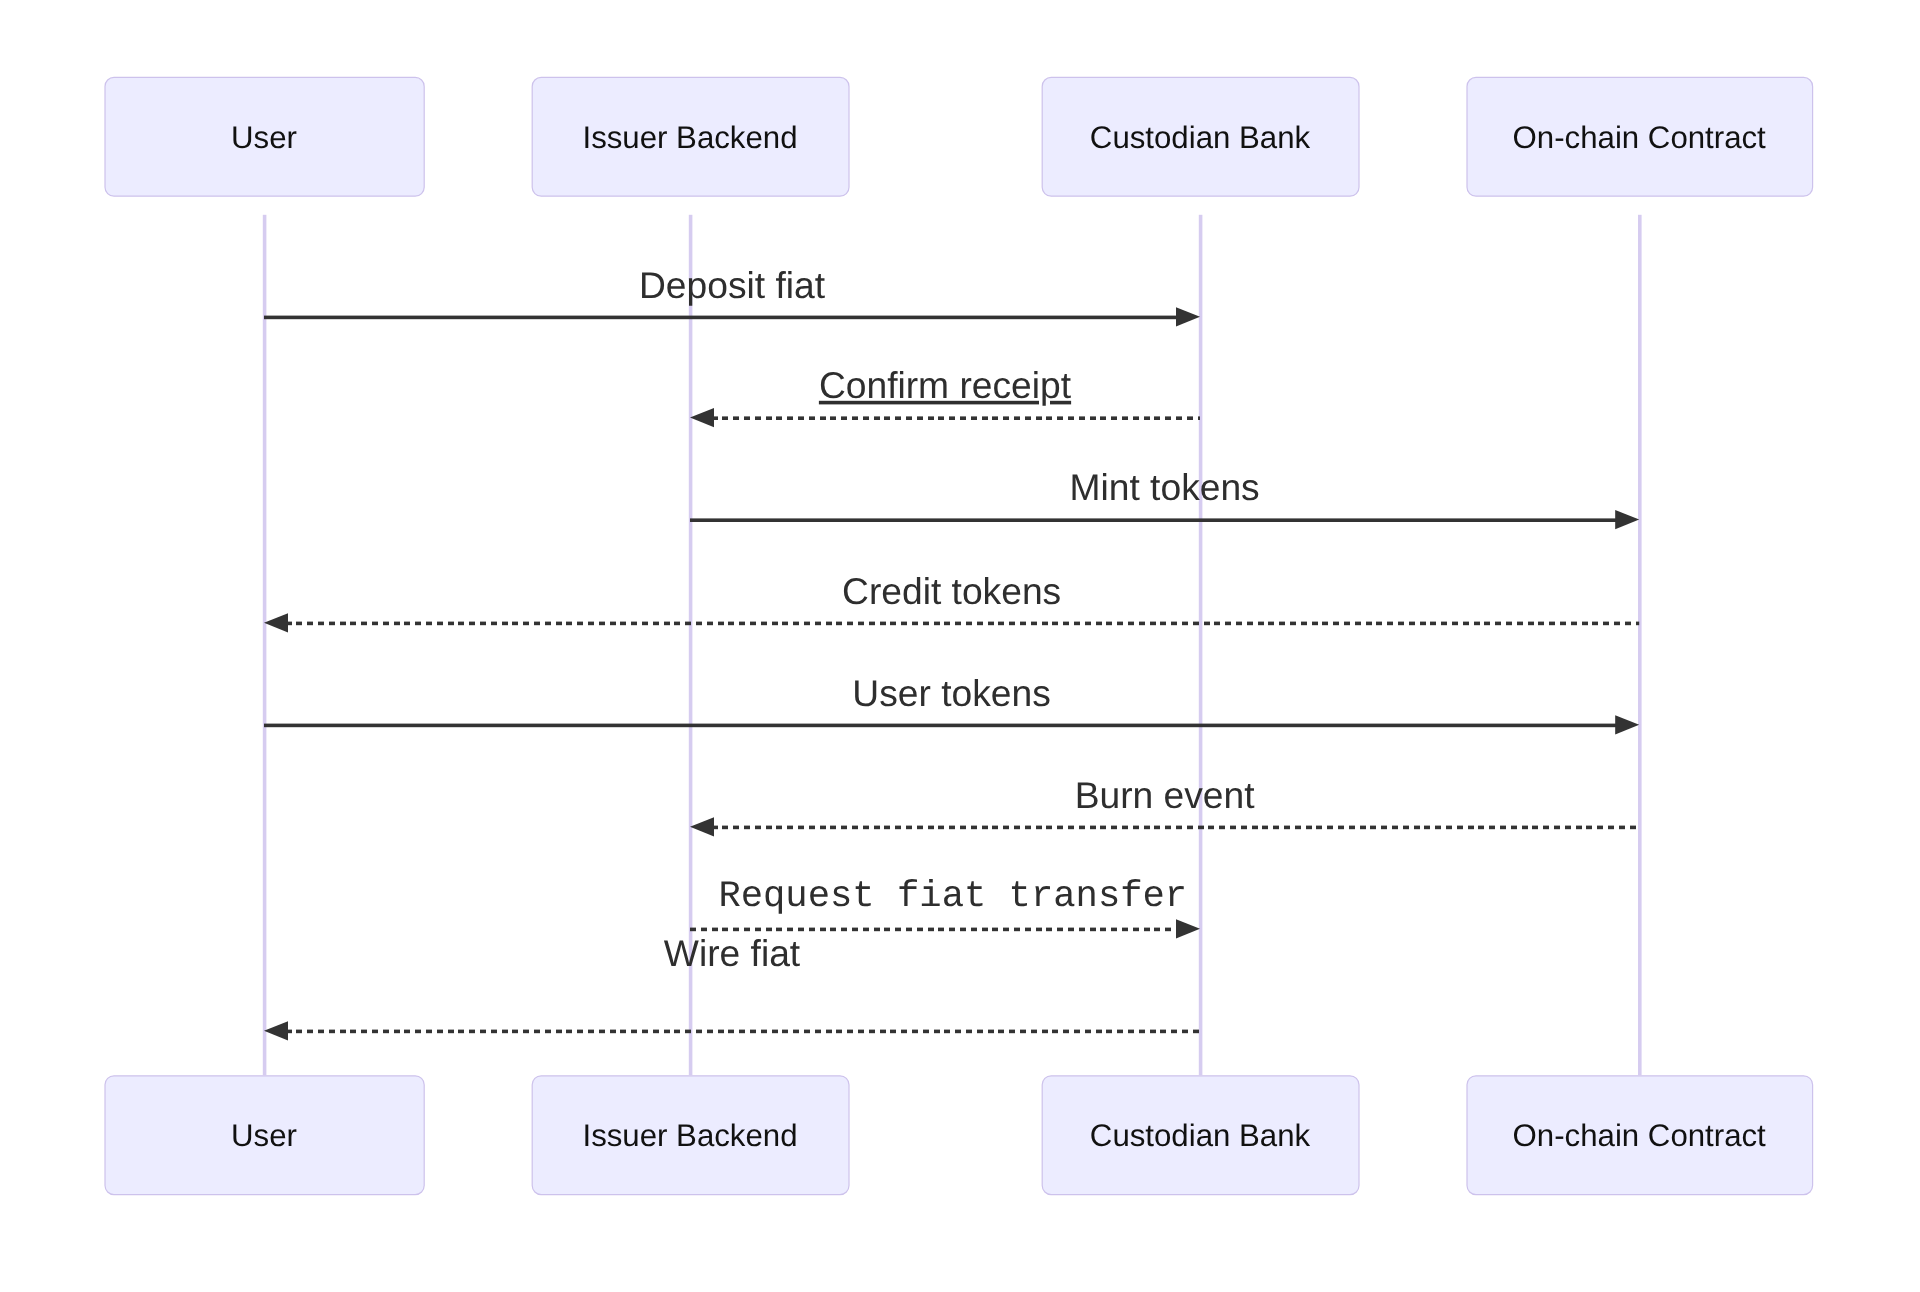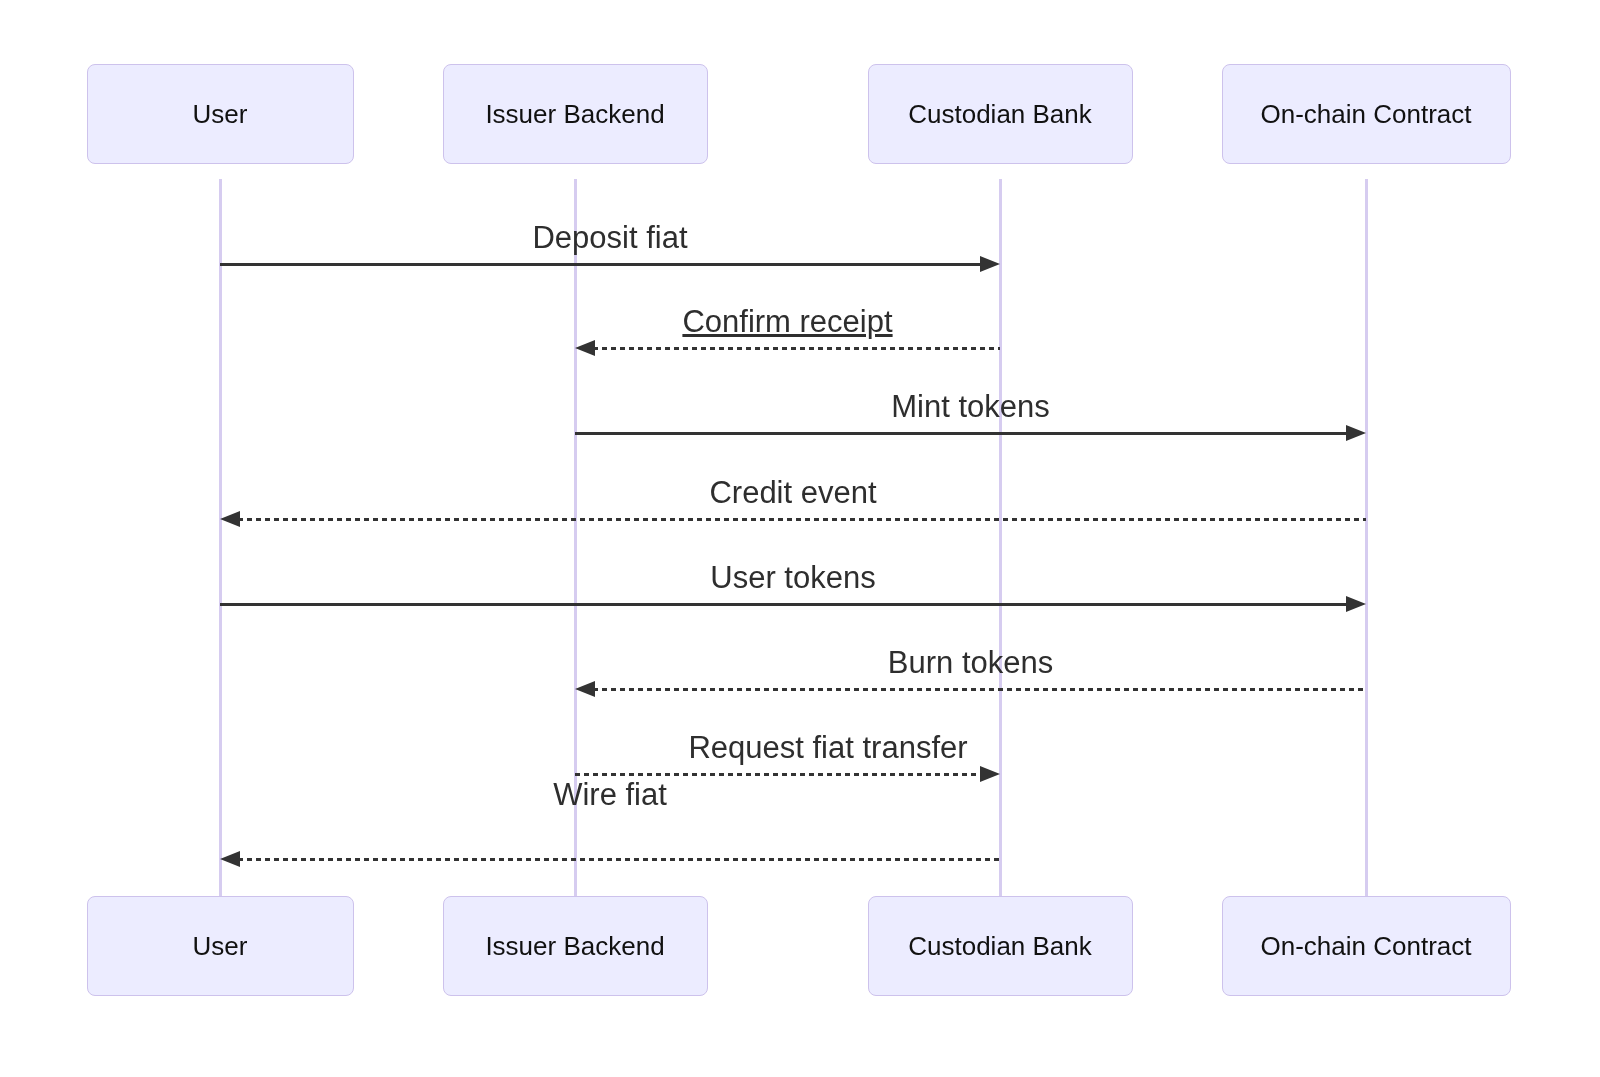--- a/index.html
+++ b/index.html
@@ -93,28 +93,28 @@
     </div>
     <div class="msg-label" style="left: 610px; top: 223px;">Deposit fiat</div>
     <div class="msg-line solid" style="left: 220px; top: 262.5px; width: 762px;"></div>
     <div class="arrowhead right" style="left: 980px; top: 256px;"></div>
     <div class="msg-label" style="left: 787.5px; top: 307px; text-decoration: underline;">Confirm receipt</div>
     <div class="msg-line dashed" style="left: 593px; top: 346.5px; width: 407px;"></div>
     <div class="arrowhead left" style="left: 575px; top: 340px;"></div>
     <div class="msg-label" style="left: 970.5px; top: 392px;">Mint tokens</div>
     <div class="msg-line solid" style="left: 575px; top: 431.5px; width: 773px;"></div>
     <div class="arrowhead right" style="left: 1346px; top: 425px;"></div>
-    <div class="msg-label" style="left: 793px; top: 478px;">Credit event</div>
+    <div class="msg-label" style="left: 793px; top: 478px;">Credit tokens</div>
     <div class="msg-line dashed" style="left: 238px; top: 517.5px; width: 1128px;"></div>
     <div class="arrowhead left" style="left: 220px; top: 511px;"></div>
     <div class="msg-label" style="left: 793px; top: 563px;">User tokens</div>
     <div class="msg-line solid" style="left: 220px; top: 602.5px; width: 1128px;"></div>
     <div class="arrowhead right" style="left: 1346px; top: 596px;"></div>
-    <div class="msg-label" style="left: 970.5px; top: 648px;">Burn tokens</div>
+    <div class="msg-label" style="left: 970.5px; top: 648px;">Burn event</div>
     <div class="msg-line dashed" style="left: 593px; top: 687.5px; width: 773px;"></div>
     <div class="arrowhead left" style="left: 575px; top: 681px;"></div>
-    <div class="msg-label" style="left: 828px; top: 733px;">Request fiat transfer</div>
+    <div class="msg-label" style="left: 794px; top: 733px; font-family: Liberation Mono, monospace;">Request fiat transfer</div>
     <div class="msg-line dashed" style="left: 575px; top: 772.5px; width: 407px;"></div>
     <div class="arrowhead right" style="left: 980px; top: 766px;"></div>
     <div class="msg-label" style="left: 610px; top: 780px;">Wire fiat</div>
     <div class="msg-line dashed" style="left: 238px; top: 857.5px; width: 762px;"></div>
     <div class="arrowhead left" style="left: 220px; top: 851px;"></div>
   </div>
 
 </body></html>

